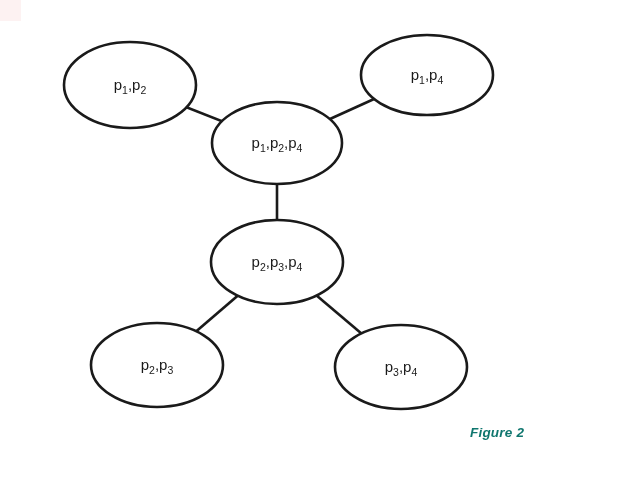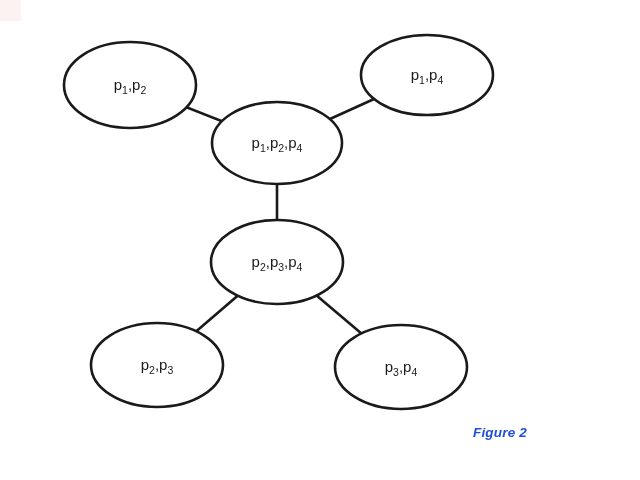--- a/index.html
+++ b/index.html
@@ -7,21 +7,20 @@
     padding: 0;
     background: #ffffff;
   }
   #stage {
     position: relative;
     width: 544px;
     height: 480px;
     background: #ffffff;
     overflow: hidden;
     font-family: "Liberation Sans", sans-serif;
-    text-align: center;
   }
   #corner-artifact {
     position: absolute;
     left: 0;
     top: 0;
     width: 21px;
     height: 21px;
   }
   #diagram-svg {
     position: absolute;
@@ -45,21 +44,21 @@
     font-size: 10.5px;
   }
   #figure-caption {
     position: absolute;
     left: 470px;
     top: 425px;
     width: 60px;
     font-size: 13.5px;
     font-weight: bold;
     font-style: italic;
-    color: #1d4ed8;
+    color: #0f766e;
     letter-spacing: 0.2px;
     white-space: nowrap;
   }
 </style>
 </head>
 <body>
 
 <div id="stage" style="background: rgb(255, 255, 255);">
   <div id="corner-artifact" style="background: rgb(253, 242, 242);"></div>
   <svg id="diagram-svg" width="640" height="480" viewBox="0 0 640 480">

